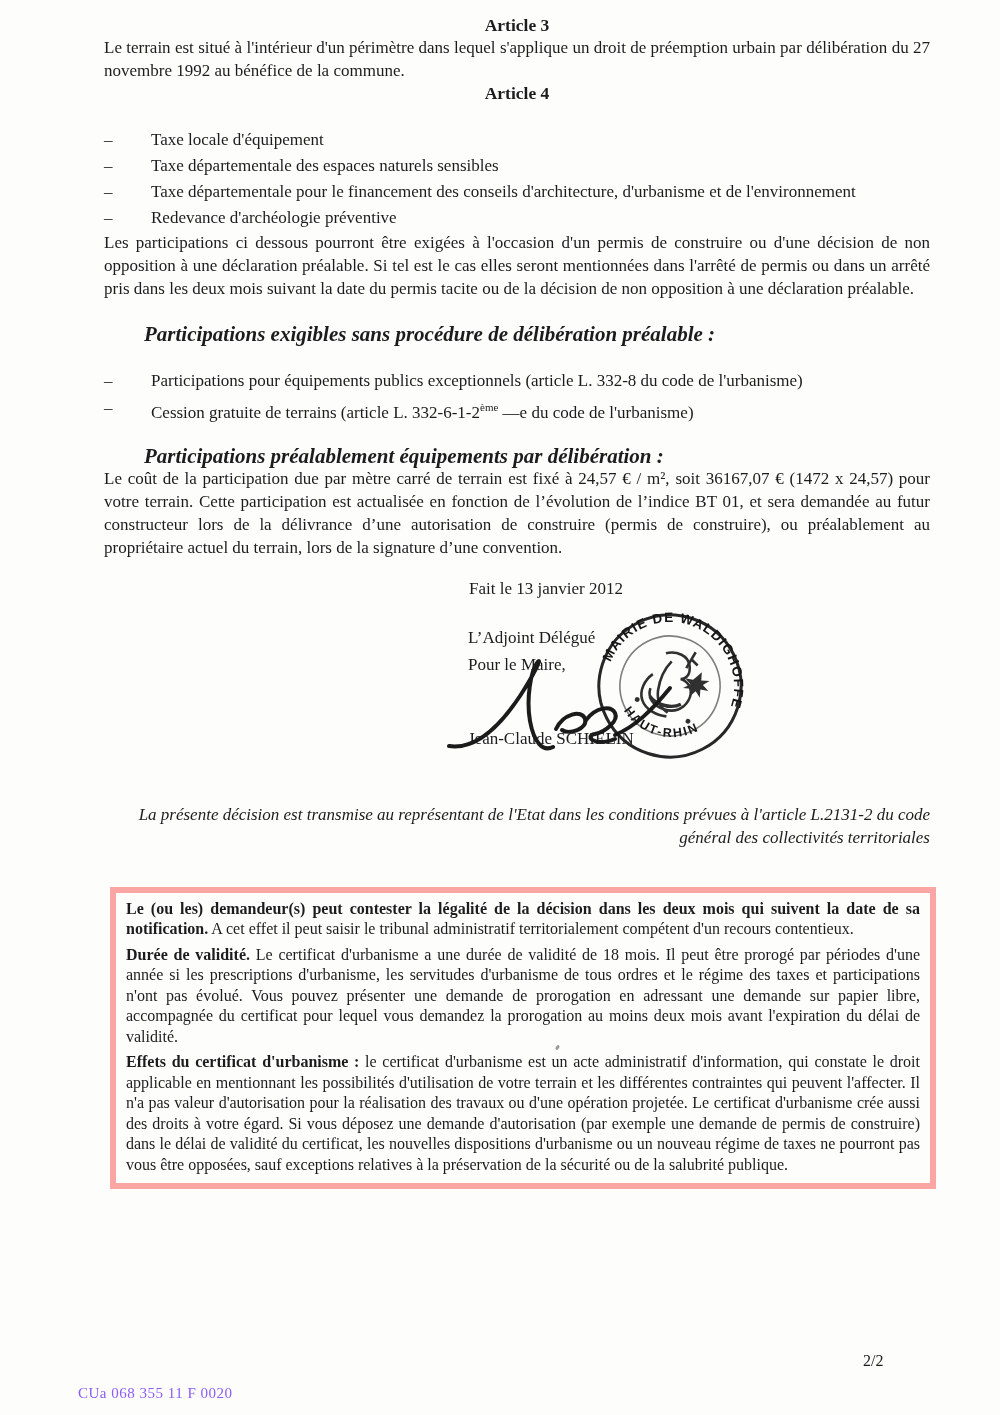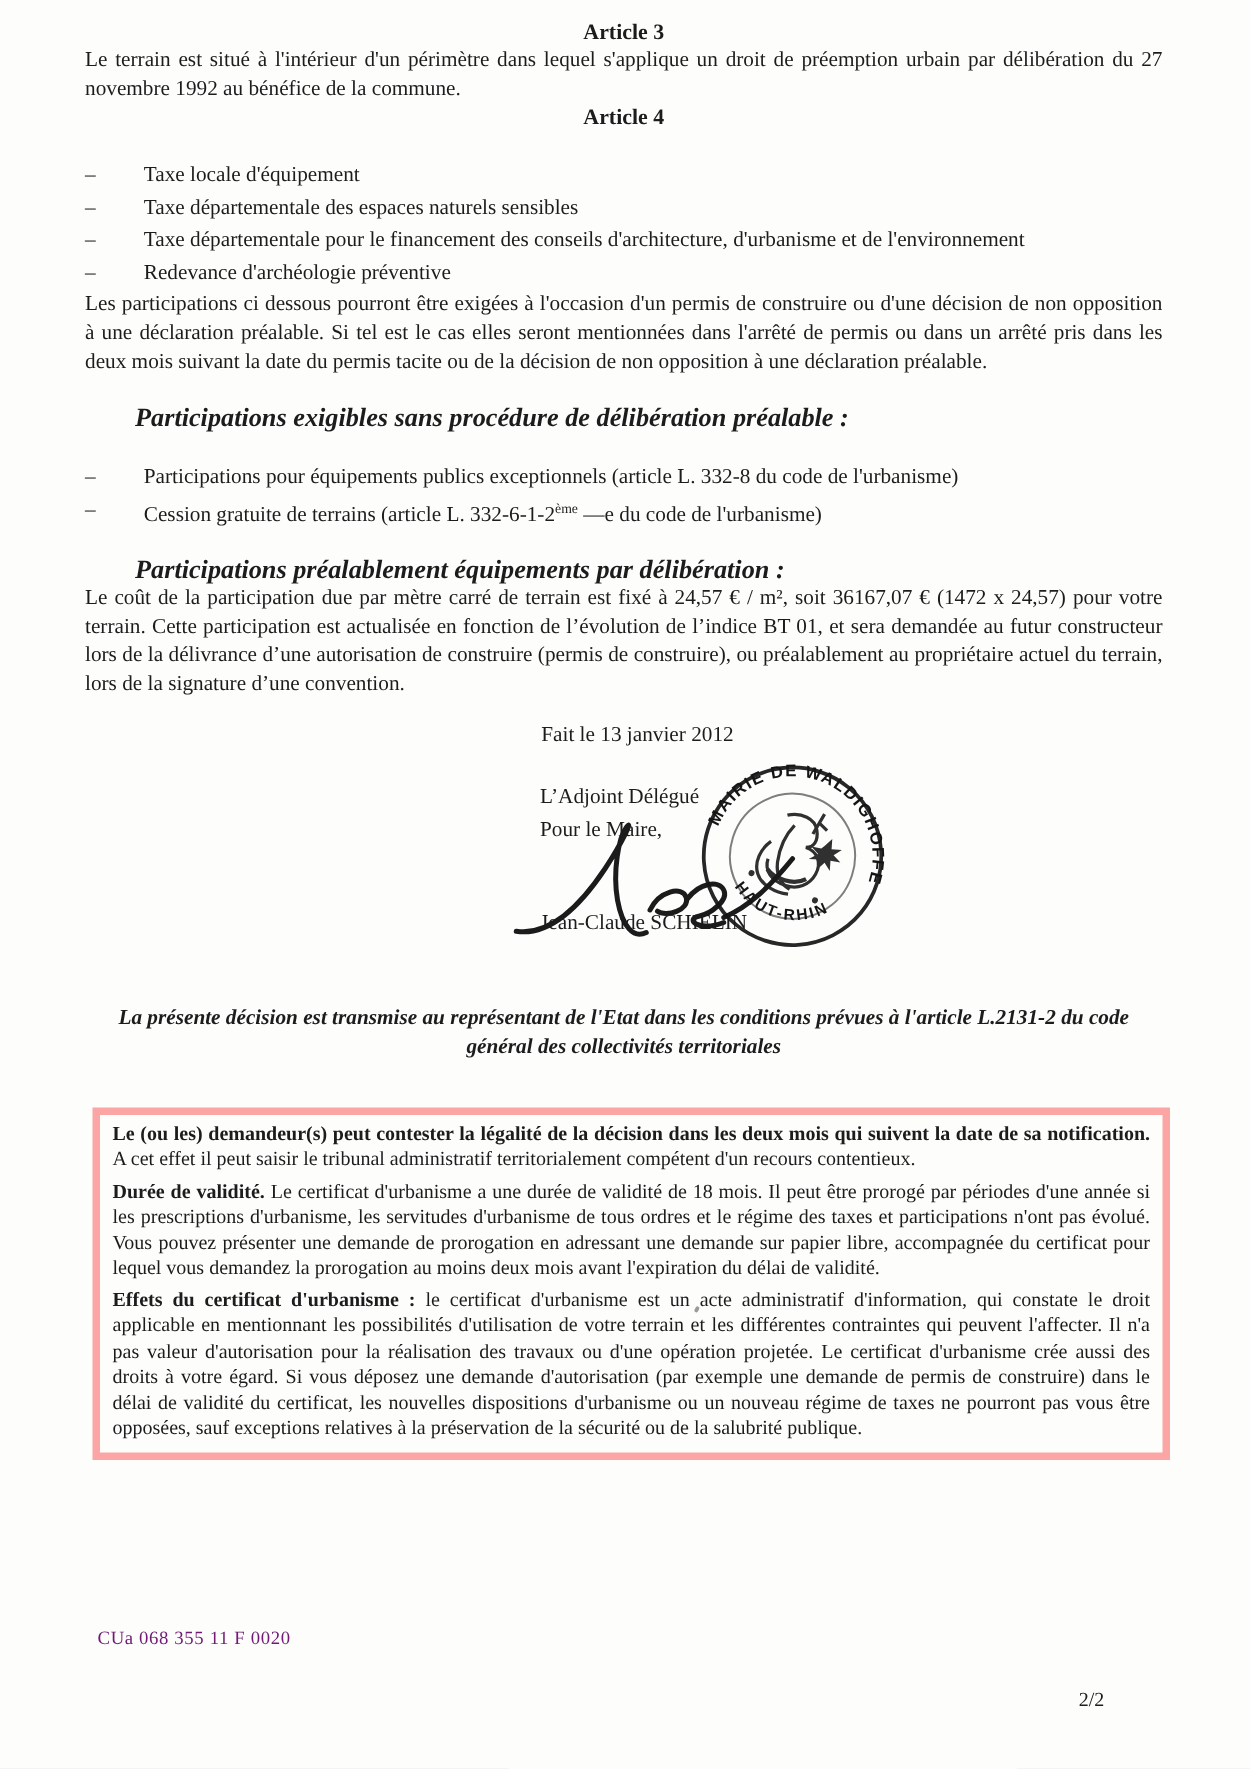--- a/index.html
+++ b/index.html
@@ -6,21 +6,21 @@
   .page{
     position:relative;
     width:1000px;height:1415px;
     margin:0 auto;
     background:#fdfdfc;
     color:#1c1c1c;
     font-family:"Liberation Serif","DejaVu Serif",serif;
     font-size:17px;
     overflow:hidden;
   }
-  .content{padding:14px 70px 0 68px;}
+  .content{padding:14px 70px 0 104px;}
   h2.article-title{
     text-align:center;font-size:17.5px;font-weight:bold;
     margin:0;padding:0;line-height:22px;
   }
   p.body-par{
     margin:0;text-align:justify;line-height:23px;
   }
   .mt-p1{margin-top:23px;}
   .mt-h4{margin-top:23px;}
   .mt-p2{margin-top:20px;}
@@ -39,35 +39,35 @@
   .mt-sub2{margin-top:19px;}
   .mt-p4{margin-top:21px;}
   sup.ord{font-size:11px;}
   .fait-line{margin:19px 0 0 365px;line-height:22px;}
   .sig-area{position:relative;height:152px;margin-top:24px;}
   .sig-line{margin-left:364px;line-height:27px;}
   .sig-name{position:absolute;left:364px;top:104px;line-height:22px;}
   .stamp{position:absolute;left:490px;top:-14px;width:152px;height:152px;}
   .autograph{position:absolute;left:340px;top:26px;width:240px;height:112px;}
   .transmission{
-    margin-top:27px;text-align:center;font-style:italic;line-height:23px;font-weight:bold;
+    margin-top:27px;text-align:right;font-style:italic;line-height:23px;
   }
   .notice-box{
     margin-top:38px;margin-left:6px;margin-right:-6px;
     border:6px solid #fca5a5;
     padding:6px 10px 8px 10px;
     font-size:16px;
   }
   .notice-box p{margin:0;text-align:justify;line-height:20.5px;}
   .notice-box p + p{margin-top:5px;}
   .page-number{position:absolute;left:863px;top:1352px;font-size:16px;}
   .footer-ref{
-    position:absolute;left:78px;top:1303px;
+    position:absolute;left:78px;top:1385px;
     height:13px;overflow:hidden;
-    font-size:15px;letter-spacing:0.5px;color:#701a75;
+    font-size:15px;letter-spacing:0.5px;color:#8b5cf6;
   }
   .artifact{
     position:absolute;left:556px;top:1045px;width:3px;height:5px;
     background:#9a9a9a;border-radius:2px;transform:rotate(30deg);
   }
 </style>
 </head>
 <body>
 
 <div class="page">

